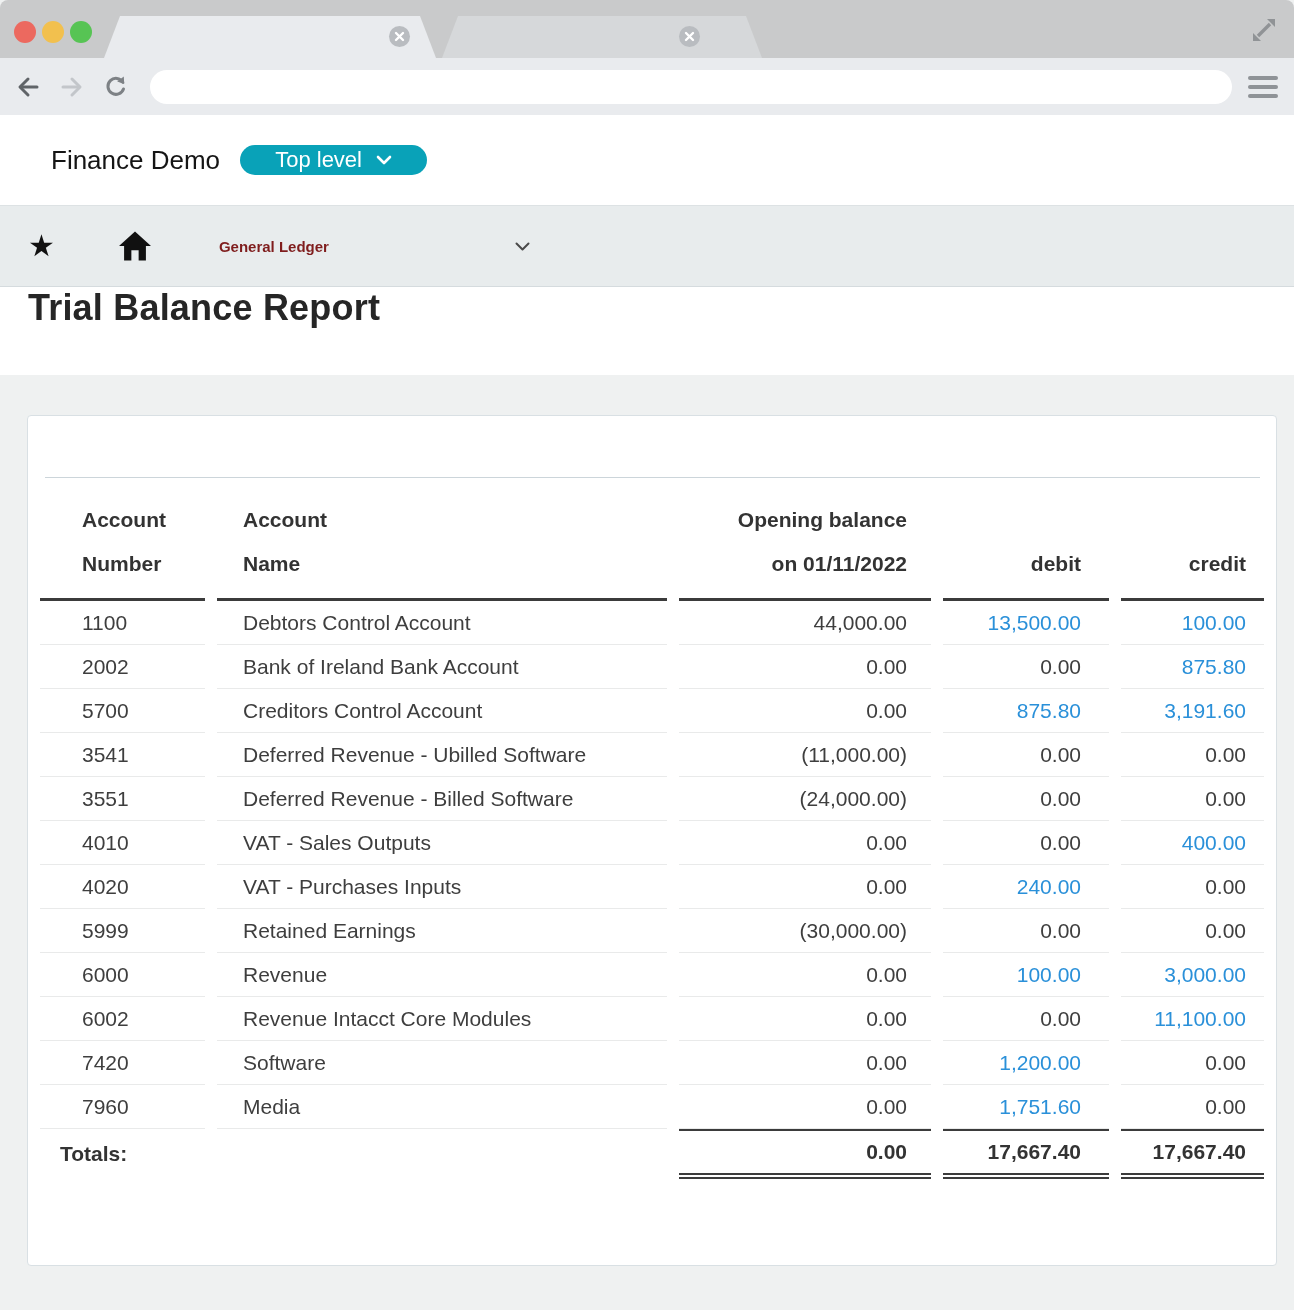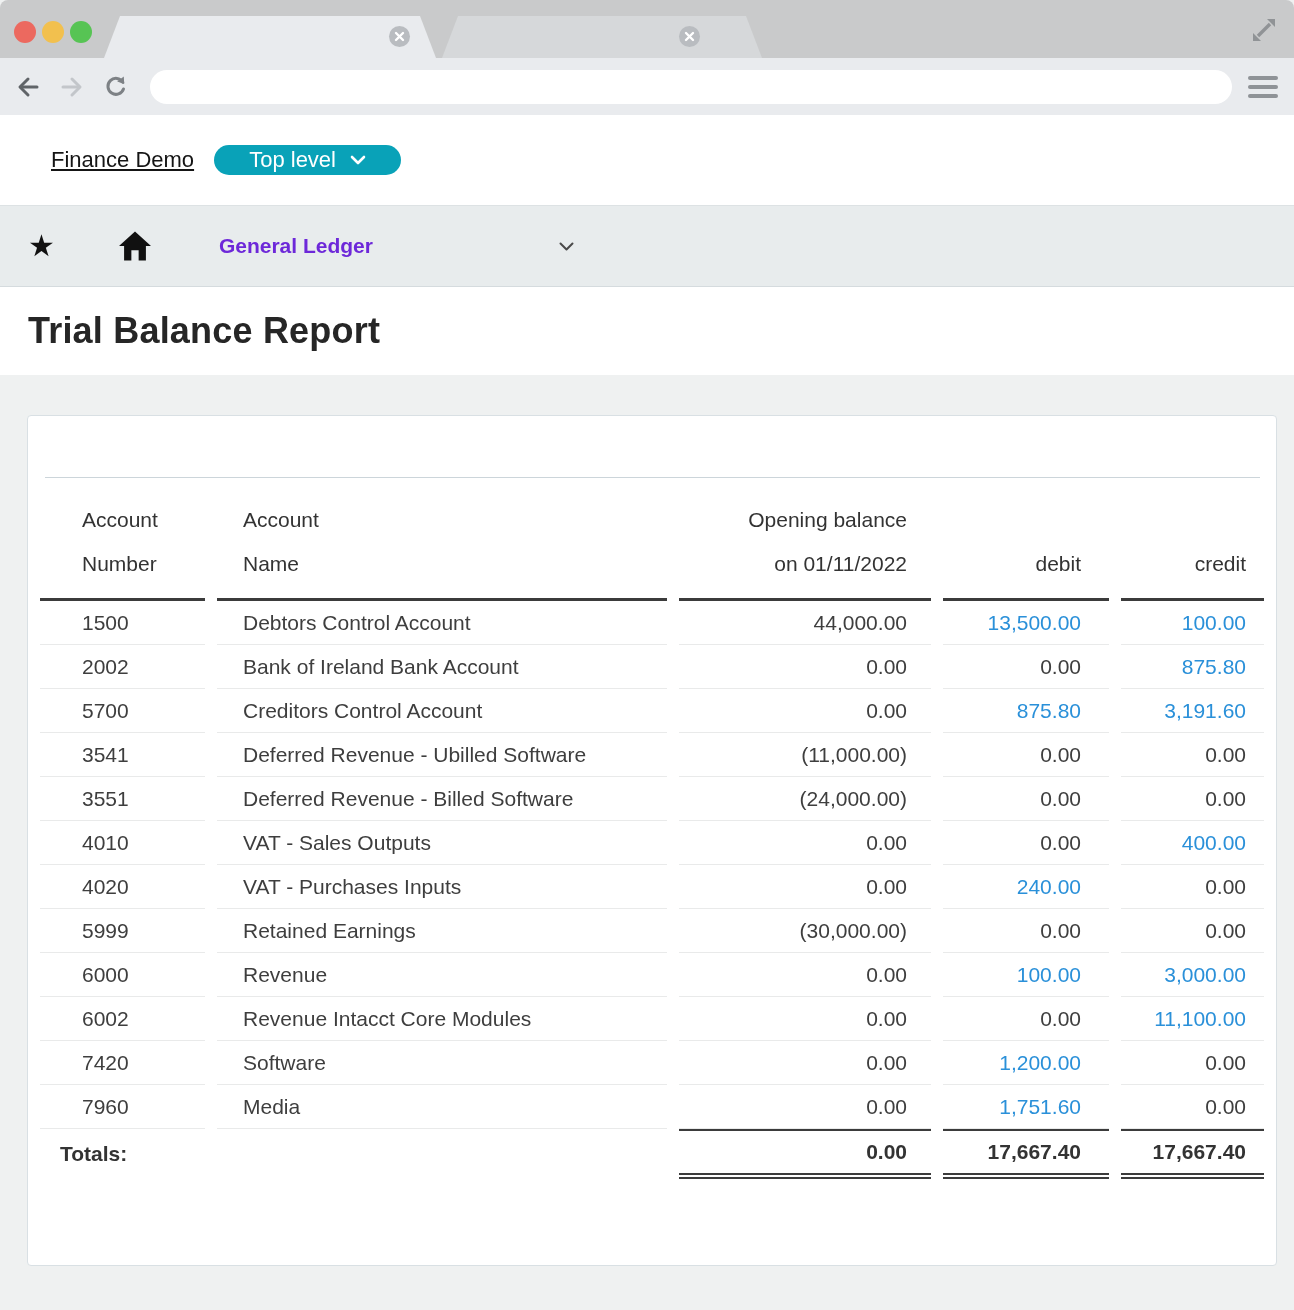--- a/index.html
+++ b/index.html
@@ -51,62 +51,62 @@
 
   
   .app-header {
     height:90px; background:#ffffff; display:flex; align-items:center;
     padding-left:30px;
   }
   .logo {
     font-size:45px; font-weight:bold; letter-spacing:-1px;
     color:#14a0b5; line-height:1;
   }
-  .app-subtitle { font-size:22px; color:#151515; margin-left:21px;text-decoration:underline; }
+  .app-subtitle { font-size:26px; color:#151515; margin-left:21px; }
   .scope-pill {
     margin-left:20px; height:28px; min-width:187px;
     background:#09a2b8; border:none; border-radius:22px;
     color:#ffffff; font-size:22px; font-family:inherit;
     display:flex; align-items:center; justify-content:center; gap:14px;
     padding:15px 24px; cursor:pointer;
   }
 
   
   .navbar {
     height:82px; background:#e8eced;
     border-top:1px solid #dde2e4; border-bottom:1px solid #d5dbde;
     display:flex; align-items:center;
   }
   .nav-star { font-size:30px; color:#111111; margin-left:28px; line-height:1; cursor:pointer; }
   .nav-home { margin-left:62px; cursor:pointer; display:flex; }
   .nav-menu { margin-left:66px; display:flex; align-items:center; cursor:pointer; }
-  .nav-menu-label { font-size:21px; font-weight:600; color:#6d28d9; }
+  .nav-menu-label { font-size:15px; font-weight:600; color:#7f1d1d; }
   .nav-menu-chevron { margin-left:186px; display:flex; }
 
   
-  .title-bar { height:88px; background:#ffffff; display:flex; align-items:center; padding-left:28px; }
+  .title-bar { height:88px; background:#ffffff; display:flex; align-items:flex-start; padding-left:28px; }
   .page-title { margin:0; font-size:36px; font-weight:bold; color:#262626; letter-spacing:0.2px; }
 
   
   .content { padding-top:40px; }
   .card {
     margin-left:27px; width:1250px; height:851px;
     background:#ffffff; border:1px solid #d9e0e4; border-radius:4px;
   }
   .card-sep { margin:61px 16px 0 17px; border:none; border-top:1px solid #ccd5da; }
 
   table.report {
     border-collapse:separate; border-spacing:12px 0;
     margin-top:20px; width:1248px; table-layout:fixed;
     font-size:21px; color:#3e3e3e;
   }
   th {
     vertical-align:bottom; padding:0 0 12px 0;
     border-bottom:3px solid #3b3b3b;
-    font-weight:normal; color:#333333; text-align:left;
+    font-weight:bold; color:#333333; text-align:left;
   }
   th .th-line { line-height:44px; }
   th.num, td.num { text-align:right; }
   th.c1, td.c-num { padding-left:42px; }
   th.c2, td.c-name { padding-left:26px; }
   th.c3, td.c-open { padding-right:24px; }
   th.c4, td.c-debit { padding-right:28px; }
   th.c5, td.c-credit { padding-right:18px; }
   td { height:44px; border-bottom:1px solid #e9eaea; }
   td.link { color:#2a90d9; cursor:pointer; }
@@ -237,21 +237,21 @@
             <div class="th-line">debit</div>
           </th>
           <th class="num c5">
             <div class="th-line"></div>
             <div class="th-line">credit</div>
           </th>
         </tr>
       </thead>
       <tbody>
         <tr>
-            <td class="c-num">1500</td>
+            <td class="c-num">1100</td>
             <td class="c-name">Debtors Control Account</td>
             <td class="num c-open">44,000.00</td>
             <td class="num c-debit link">13,500.00</td>
             <td class="num c-credit link">100.00</td>
           </tr>
           <tr>
             <td class="c-num">2002</td>
             <td class="c-name">Bank of Ireland Bank Account</td>
             <td class="num c-open">0.00</td>
             <td class="num c-debit">0.00</td>

